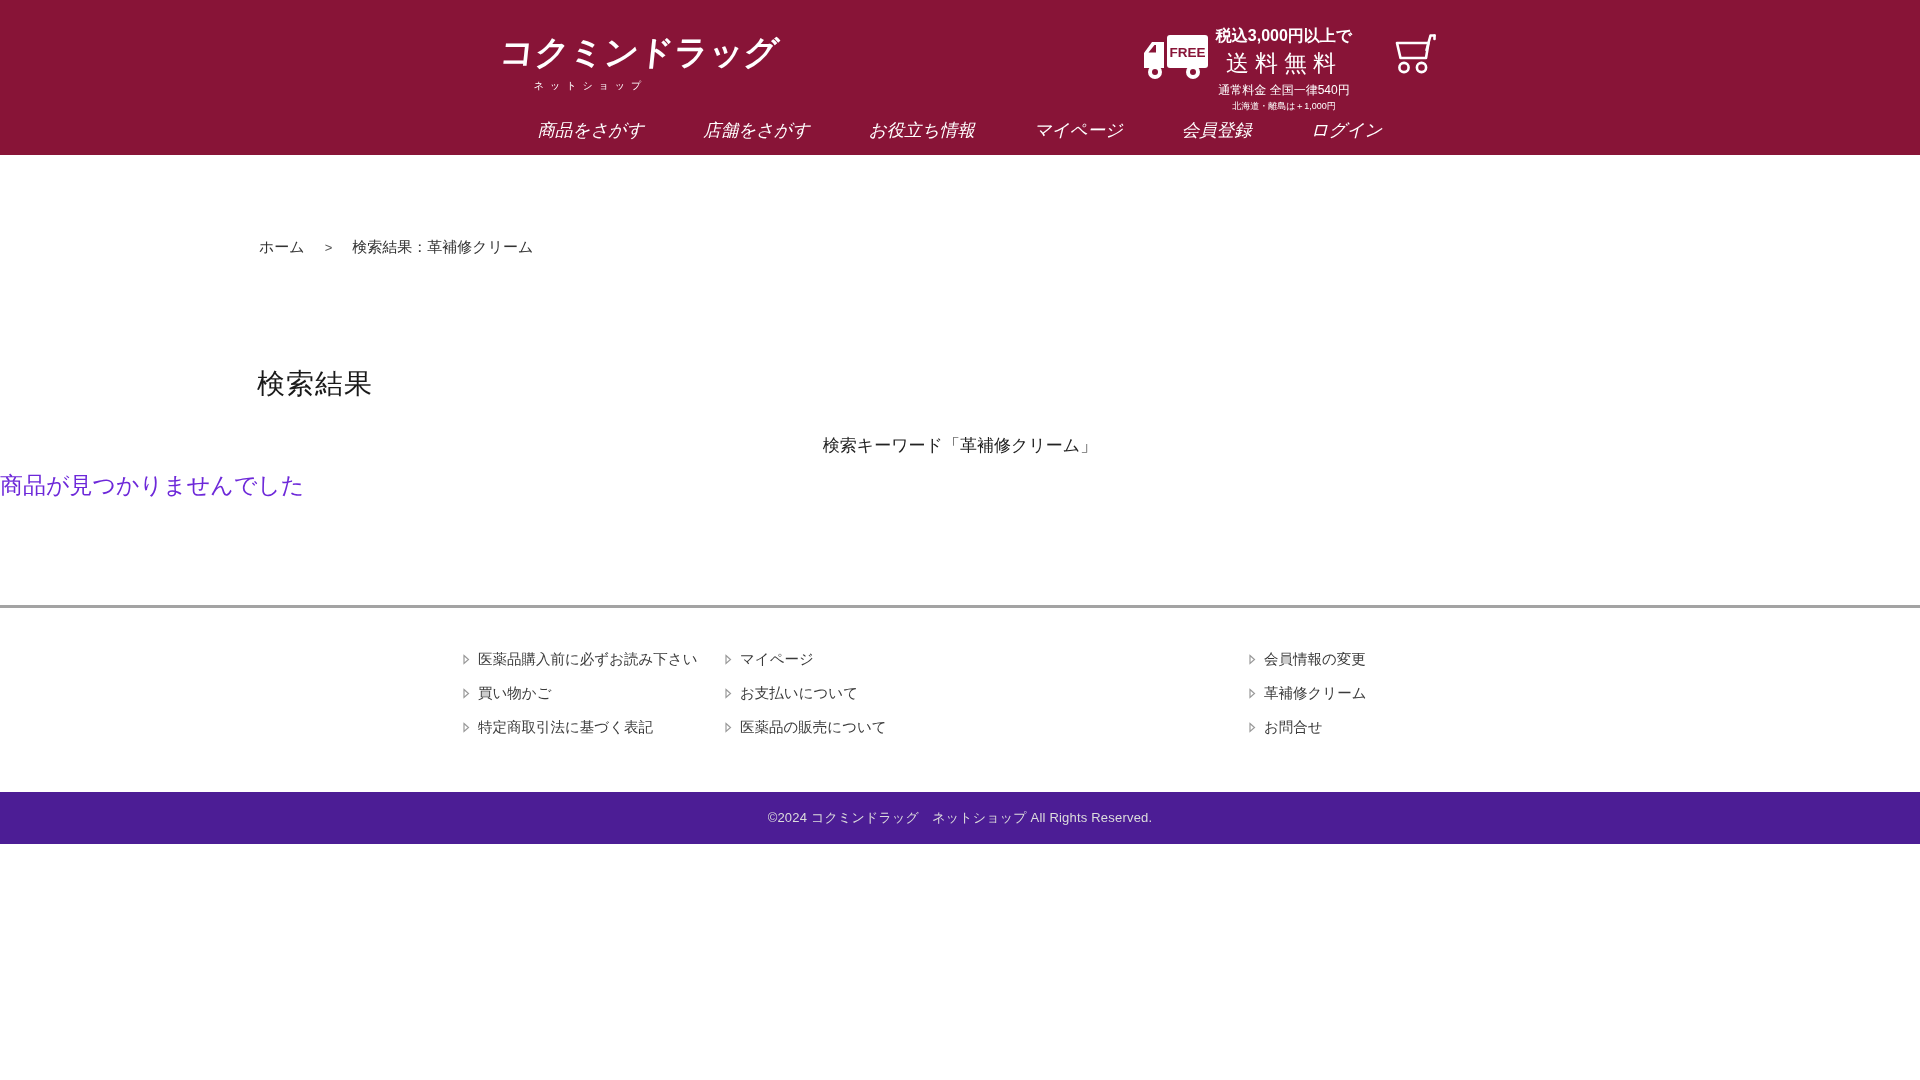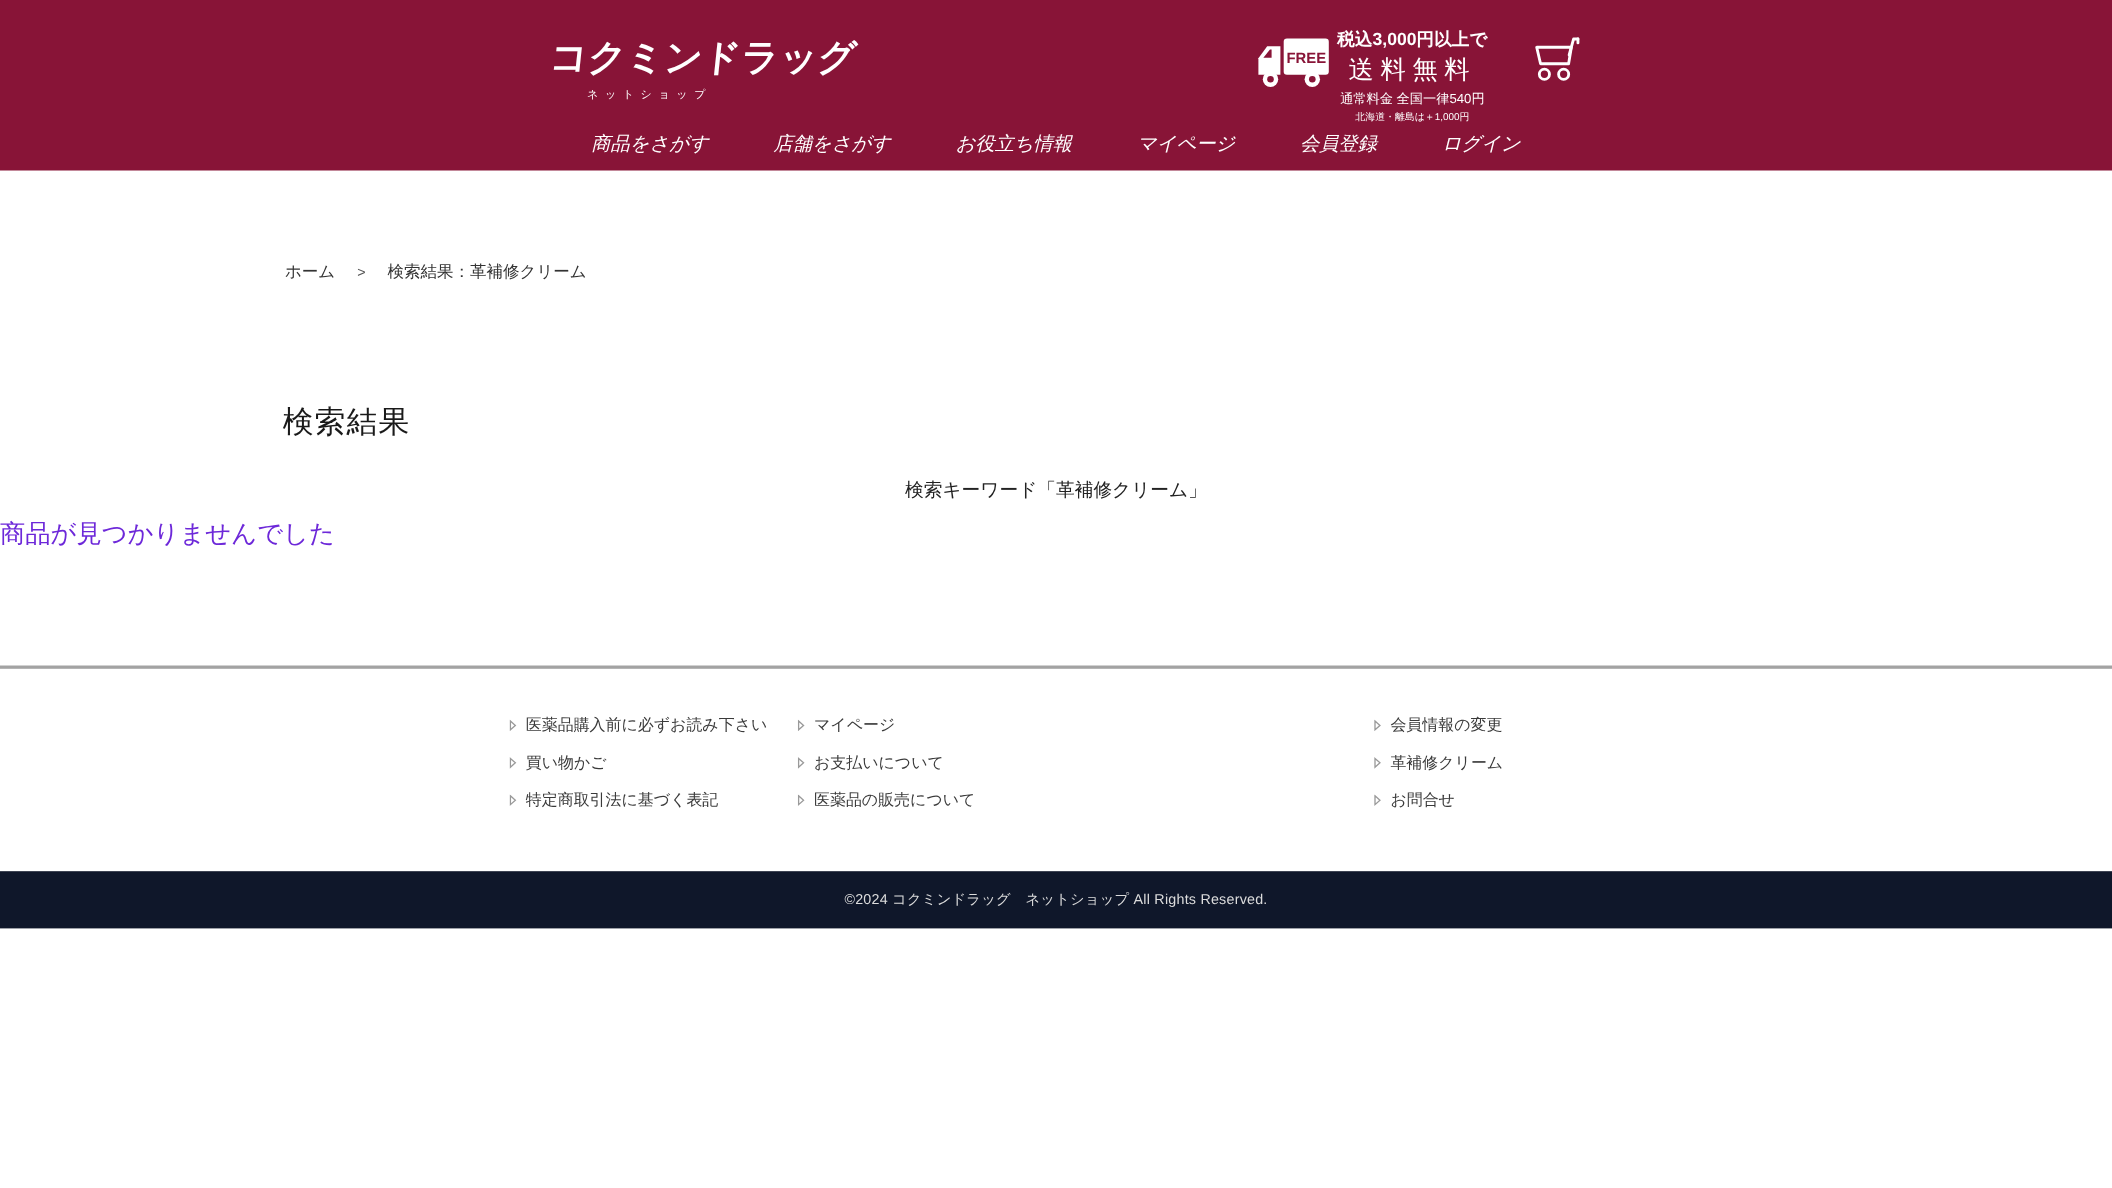--- a/index.html
+++ b/index.html
@@ -69,21 +69,21 @@
   .footer-col { position: absolute; top: 44px; width: 262px; }
   .footer-col.c1 { left: 463px; } .footer-col.c2 { left: 725px; }
   .footer-col.c3 { left: 987px; } .footer-col.c4 { left: 1249px; }
   .footer-link {
     display: flex; align-items: center; gap: 8px; height: 15px; margin-bottom: 19px;
     font-size: 14.5px; color: #3a3a3a; text-decoration: none; cursor: pointer; white-space: nowrap;
   }
   .bullet { flex: 0 0 auto; display: inline-flex; }
 
   .copyright-bar {
-    position: absolute; left: 0; top: 184px; width: 1920px; height: 52px; background: #0f172a;
+    position: absolute; left: 0; top: 184px; width: 1920px; height: 52px; background: #4c1d95;
     display: flex; align-items: center; justify-content: center;
   }
   .copyright-text { color: #dcdcdc; font-size: 13px; letter-spacing: 0.2px; }
 </style>
 </head>
 <body>
 
 <div class="page">
 
   <header class="site-header">

